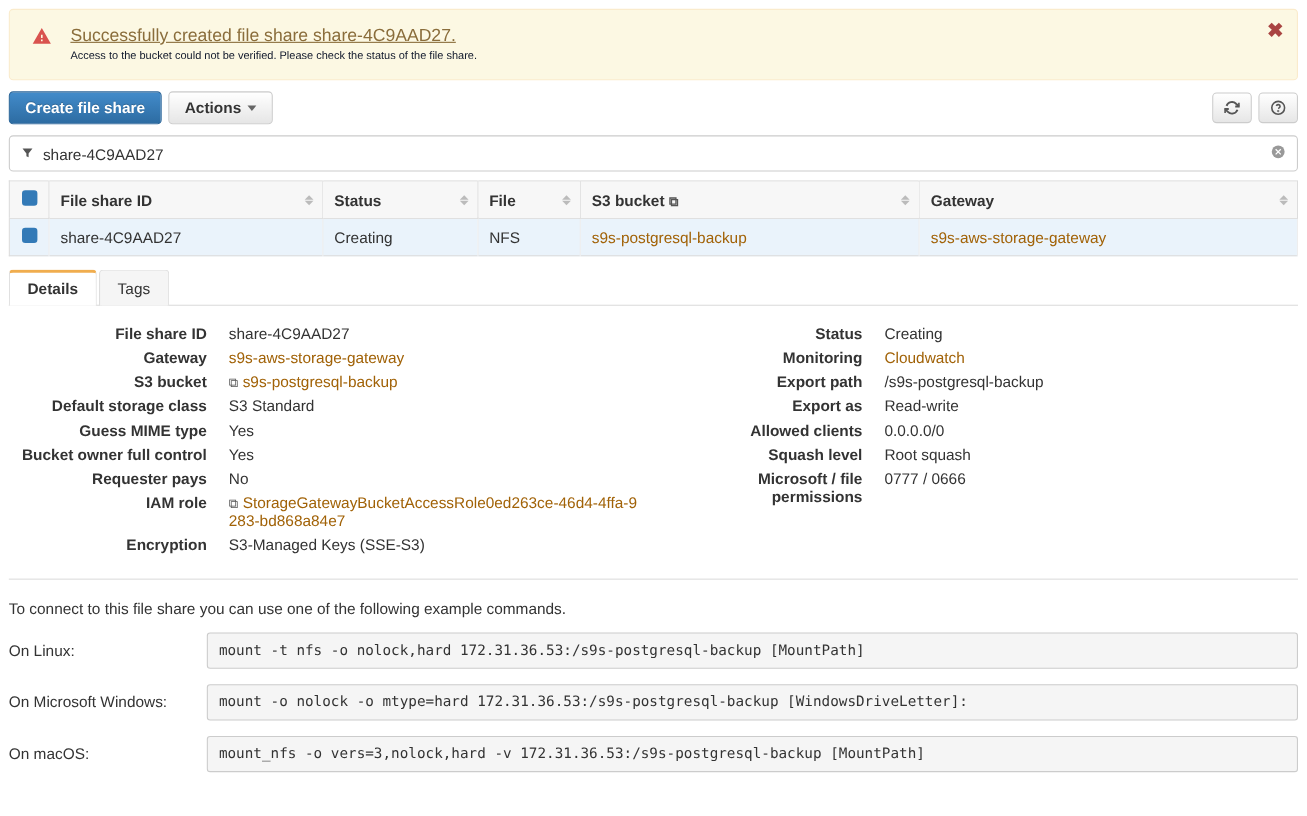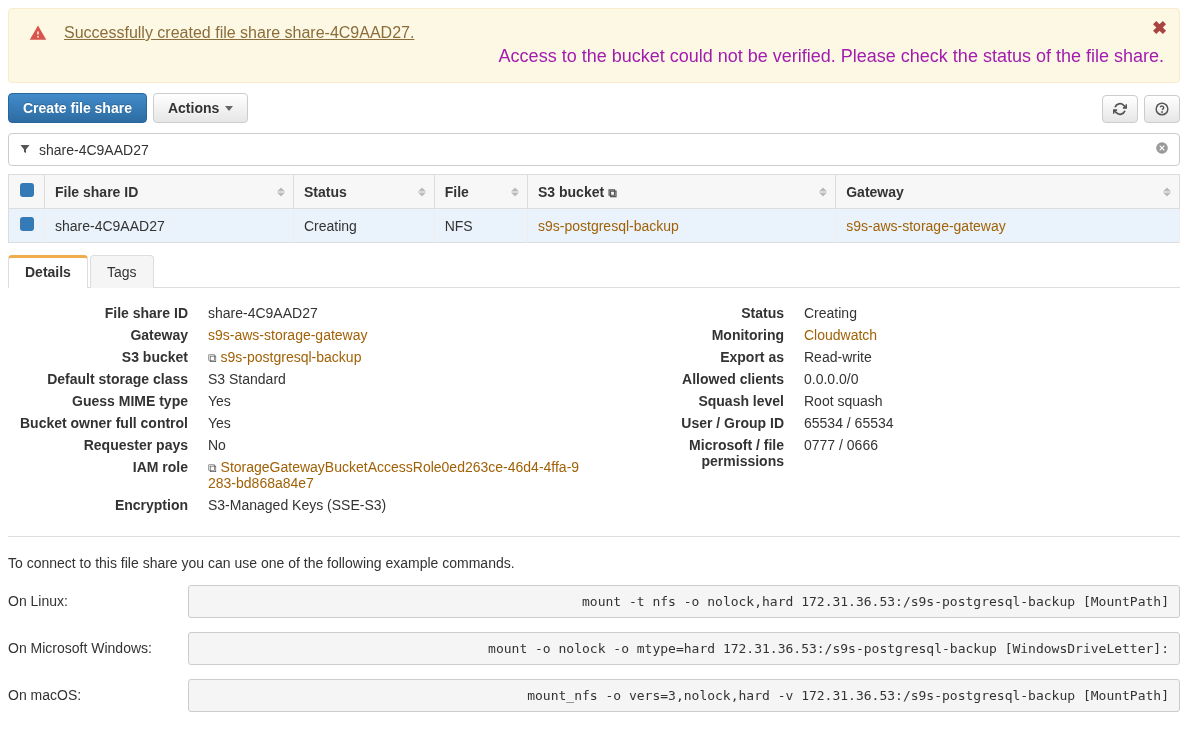--- a/index.html
+++ b/index.html
@@ -25,36 +25,35 @@
       color: #d9534f;
       font-size: 18px;
     }
     .alert-title {
       color: #8a6d3b;
       font-size: 16px;
       margin-bottom: 4px;
       text-decoration: underline;
     }
     .alert-text {
-      color: #a21caf;
-      font-size: 18px;
-      text-align: right;
+      color: #0f172a;
+      font-size: 10px;
     }
     .alert-close {
       position: absolute;
       right: 12px;
       top: 8px;
       color: #a94442;
       font-size: 18px;
       cursor: pointer;
       font-weight: bold;
     }
     .toolbar {
       display: flex;
-      align-items: flex-end;
+      align-items: center;
       gap: 6px;
       margin-bottom: 10px;
     }
     .btn {
       display: inline-flex;
       align-items: center;
       gap: 6px;
       padding: 6px 14px;
       border-radius: 4px;
       border: 1px solid #ccc;
@@ -216,21 +215,20 @@
     .cmd-box {
       flex: 1;
       background: #f5f5f5;
       border: 1px solid #ccc;
       border-radius: 3px;
       padding: 8px 10px;
       font-family: Menlo, Monaco, Consolas, monospace;
       font-size: 13px;
       white-space: pre;
       overflow-x: auto;
-      text-align: right;
     }
     .th-external-icon {
       color: #555;
       font-size: 12px;
       margin-left: 4px;
     }
   </style>
 </head>
 <body>
 
@@ -369,34 +367,34 @@
   <div class="details-col">
     <div class="details-row">
         <div class="details-label">Status</div>
         <div class="details-value">Creating</div>
       </div>
     <div class="details-row">
         <div class="details-label">Monitoring</div>
         <div class="details-value"><a>Cloudwatch</a></div>
       </div>
     <div class="details-row">
+        <div class="details-label">Export path</div>
+        <div class="details-value">/s9s-postgresql-backup</div>
+      </div>
+    <div class="details-row">
         <div class="details-label">Export as</div>
         <div class="details-value">Read-write</div>
       </div>
     <div class="details-row">
         <div class="details-label">Allowed clients</div>
         <div class="details-value">0.0.0.0/0</div>
       </div>
     <div class="details-row">
         <div class="details-label">Squash level</div>
         <div class="details-value">Root squash</div>
-      </div>
-    <div class="details-row">
-        <div class="details-label">User / Group ID</div>
-        <div class="details-value">65534 / 65534</div>
       </div>
     <div class="details-row">
         <div class="details-label">Microsoft / file permissions</div>
         <div class="details-value">0777 / 0666</div>
       </div>
   </div>
 </div>
 
 <hr class="divider">
 

